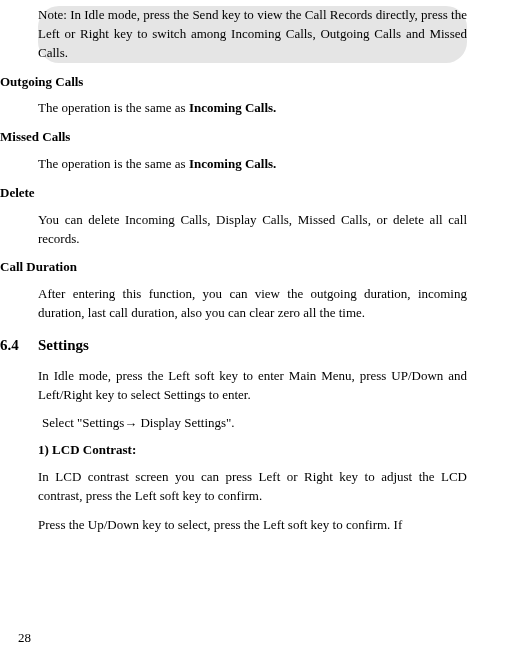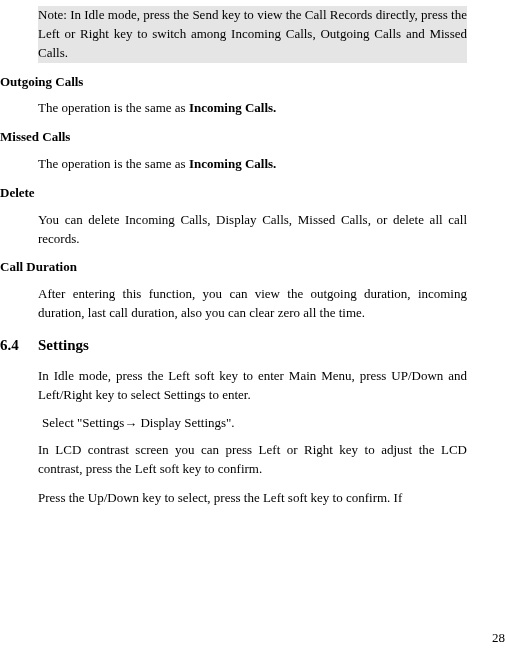--- a/index.html
+++ b/index.html
@@ -19,20 +19,21 @@
     }
     .content {
       text-align: justify;
       line-height: 1.45;
     }
     .note-block {
       background: #e5e5e5;
       margin-left: 38px;
       margin-bottom: 10px;
       text-align: justify;
+      border-radius: 21px;
     }
     .heading-bold {
       font-weight: bold;
       margin-left: 0;
       margin-bottom: 8px;
       margin-top: 4px;
     }
     .body-para {
       margin-left: 38px;
       margin-bottom: 10px;
@@ -55,23 +56,23 @@
     }
     .sub-bold {
       font-weight: bold;
       margin-left: 38px;
       margin-bottom: 8px;
       margin-top: 4px;
     }
     .page-num {
       position: absolute;
       bottom: 12px;
-      left: 4px;
+      left: 18px;
       right: 0;
-      text-align: right;
+      text-align: left;
       font-size: 13px;
     }
     .indent-para {
       margin-left: 42px;
       margin-bottom: 8px;
       text-align: justify;
     }
   </style>
 </head>
 <body>
@@ -95,18 +96,19 @@
   <div class="heading-bold">Call Duration</div>
   <div class="body-para">After entering this function, you can view the outgoing duration, incoming duration, last call duration, also you can clear zero all the time.</div>
 
   <div class="section-heading">
     <span class="section-num">6.4</span><span>Settings</span>
   </div>
   <div class="body-para">In Idle mode, press the Left soft key to enter Main Menu, press UP/Down and Left/Right key to select Settings to enter.</div>
 
   <div class="indent-para"> Select "Settings→ Display Settings".</div>
 
+  <div class="sub-bold">1) LCD Contrast:</div>
   <div class="body-para">In LCD contrast screen you can press Left or Right key to adjust the LCD contrast, press the Left soft key to confirm.</div>
 
   <div class="body-para">Press the Up/Down key to select, press the Left soft key to confirm. If</div>
 </div>
 
 <div class="page-num">28</div>
 
 </body></html>

